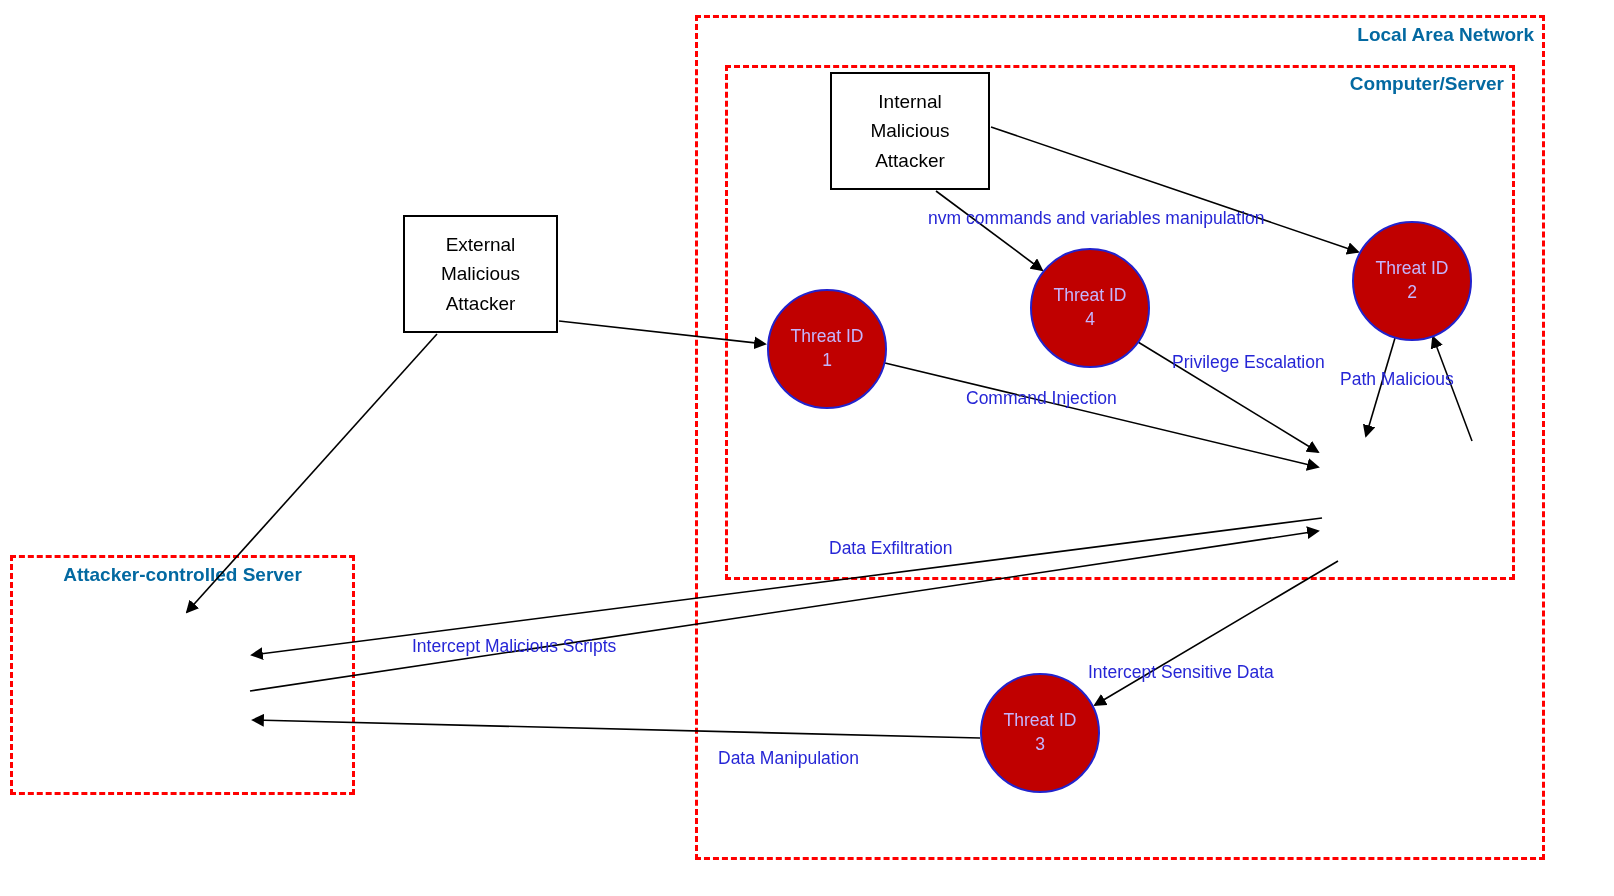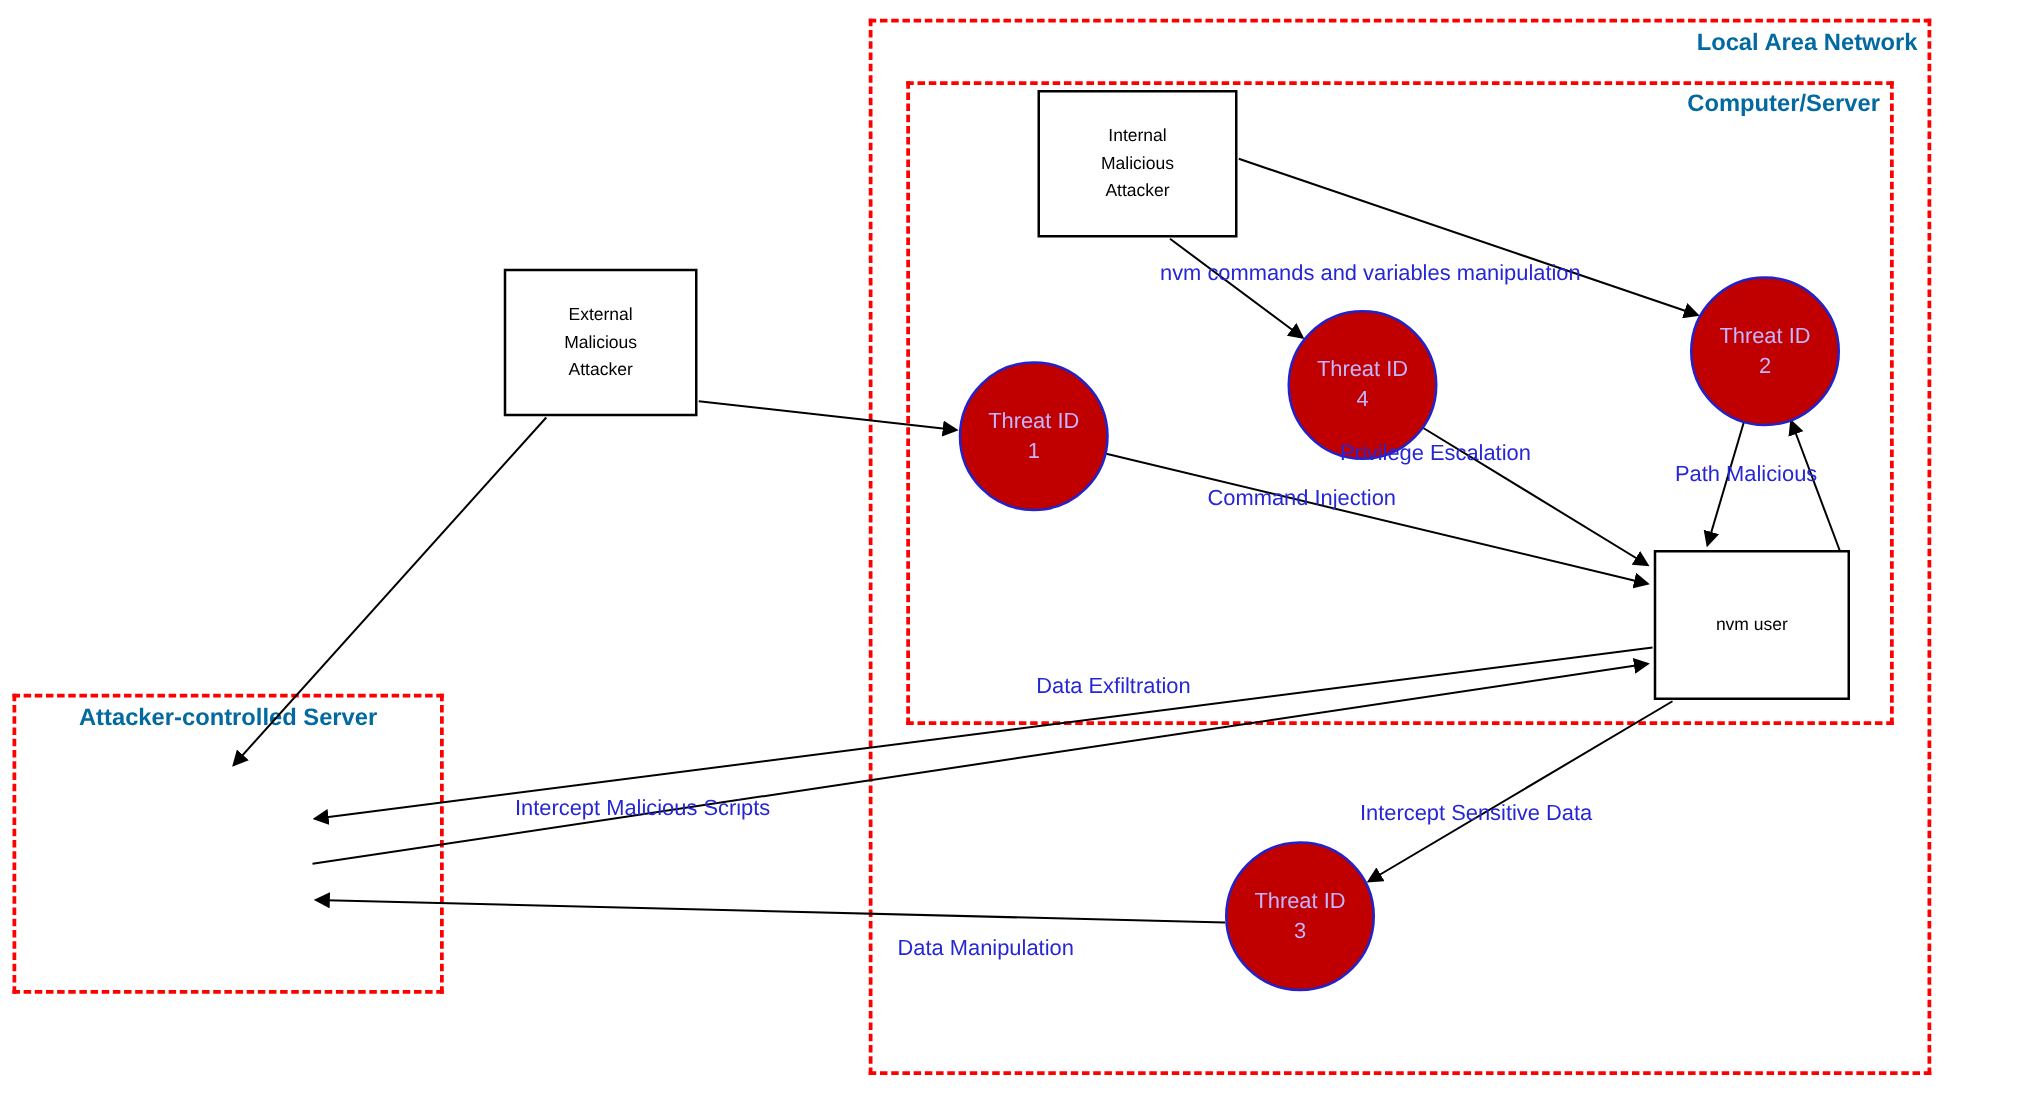--- a/index.html
+++ b/index.html
@@ -42,21 +42,21 @@
 
   .node {
     position: absolute;
     background: #ffffff;
     border: 2px solid #000000;
     color: #000000;
     display: flex;
     align-items: center;
     justify-content: center;
     text-align: center;
-    font-size: 14px;
+    font-size: 19px;
     line-height: 1.55;
     white-space: pre-line;
     z-index: 3;
   }
 
   .threat {
     position: absolute;
     width: 120px;
     height: 120px;
     border-radius: 50%;
@@ -123,23 +123,20 @@
 Malicious
 Attacker</span>
   </div>
 
   <div class="node" style="left:403px; top:215px; width:155px; height:118px;">
     <span>External
 Malicious
 Attacker</span>
   </div>
 
-  <div class="node" style="left:1323px; top:440px; width:157px; height:120px;">
-    <span>nvm user</span>
-  </div>
 
 
   <div class="threat" style="left:767px; top:289px;">
     <span>Threat ID</span>
     <span>1</span>
   </div>
 
   <div class="threat" style="left:1030px; top:248px;">
     <span>Threat ID</span>
     <span>4</span>
@@ -150,27 +147,27 @@
     <span>2</span>
   </div>
 
   <div class="threat" style="left:980px; top:673px;">
     <span>Threat ID</span>
     <span>3</span>
   </div>
 
   <div class="flow-label" style="left:928px; top:208px;">nvm commands and variables manipulation</div>
 
-  <div class="flow-label" style="left:1072px; top:352px;">Privilege Escalation</div>
+  <div class="flow-label" style="left:1172px; top:352px;">Privilege Escalation</div>
 
   <div class="flow-label" style="left:1340px; top:369px;">Path Malicious</div>
 
   <div class="flow-label" style="left:966px; top:388px;">Command Injection</div>
 
   <div class="flow-label" style="left:829px; top:538px;">Data Exfiltration</div>
 
   <div class="flow-label" style="left:412px; top:636px;">Intercept Malicious Scripts</div>
 
-  <div class="flow-label" style="left:1088px; top:640px;">Intercept Sensitive Data</div>
+  <div class="flow-label" style="left:1088px; top:662px;">Intercept Sensitive Data</div>
 
   <div class="flow-label" style="left:718px; top:748px;">Data Manipulation</div>
 
 </div>
 
 </body></html>

